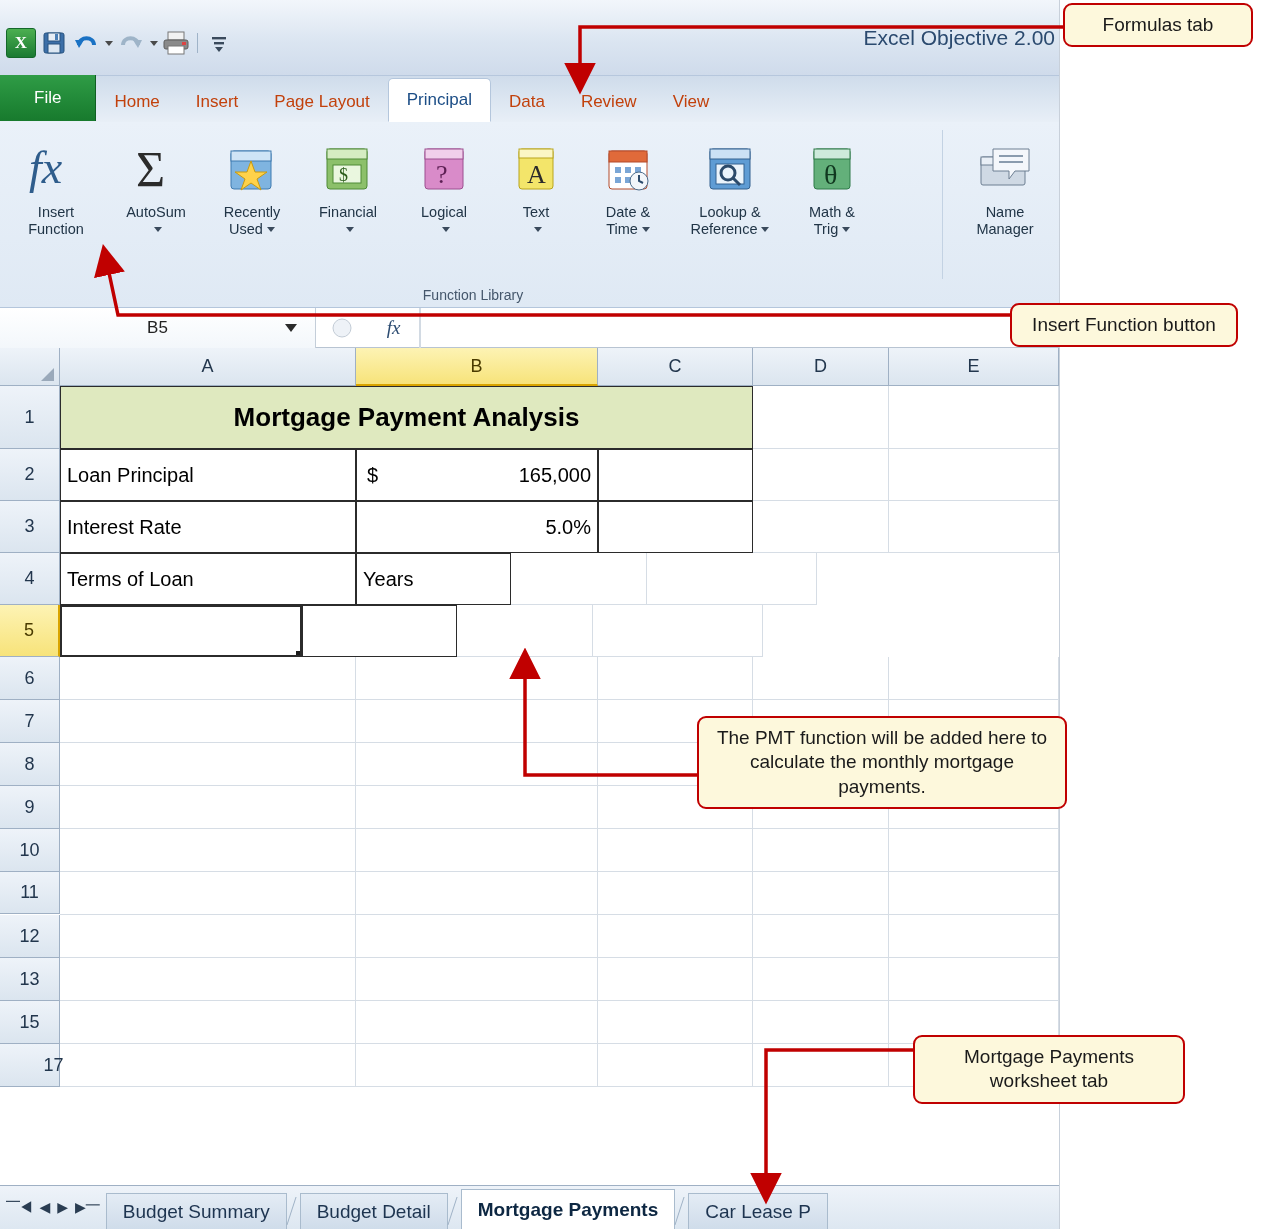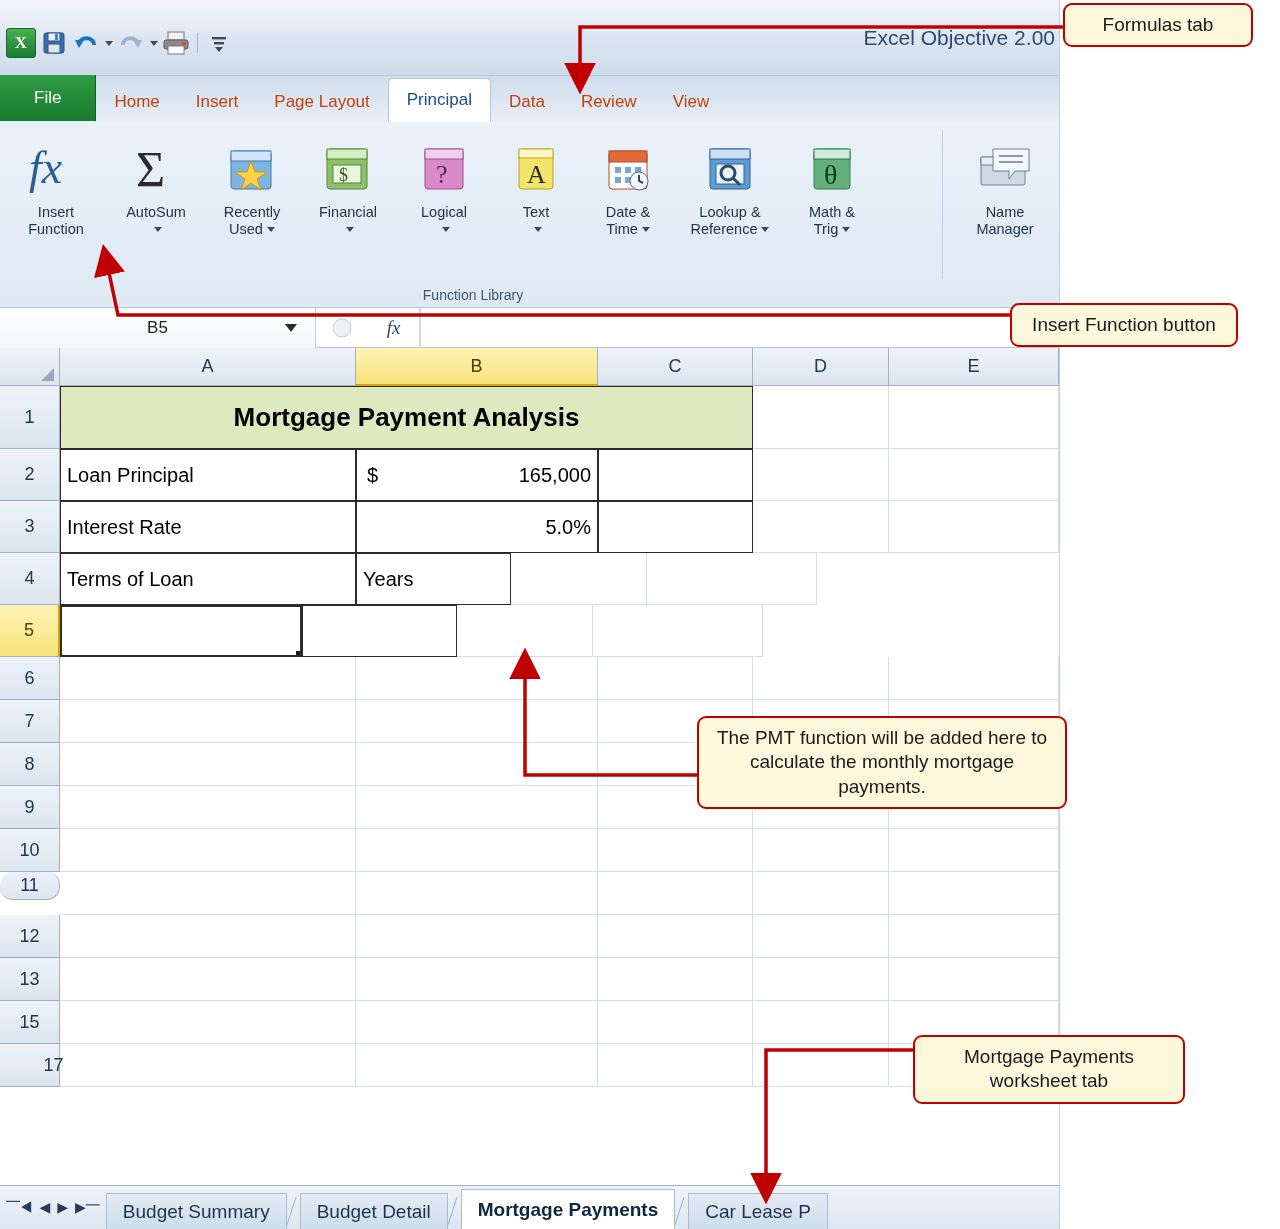--- a/index.html
+++ b/index.html
@@ -534,21 +534,21 @@
     </div>
     <div class="gridrow">
       <div class="rowhead" style="height:43px;">10</div>
       <div class="cell" style="width:296px;height:43px;"></div>
       <div class="cell" style="width:242px;height:43px;"></div>
       <div class="cell" style="width:155px;height:43px;"></div>
       <div class="cell" style="width:136px;height:43px;"></div>
       <div class="cell" style="width:170px;height:43px;"></div>
     </div>
     <div class="gridrow">
-      <div class="rowhead" style="height:28px;border-radius:13px;">11</div>
+      <div class="rowhead" style="height:42px;">11</div>
       <div class="cell" style="width:296px;height:43px;"></div>
       <div class="cell" style="width:242px;height:43px;"></div>
       <div class="cell" style="width:155px;height:43px;"></div>
       <div class="cell" style="width:136px;height:43px;"></div>
       <div class="cell" style="width:170px;height:43px;"></div>
     </div>
     <div class="gridrow">
       <div class="rowhead" style="height:43px;">12</div>
       <div class="cell" style="width:296px;height:43px;"></div>
       <div class="cell" style="width:242px;height:43px;"></div>

